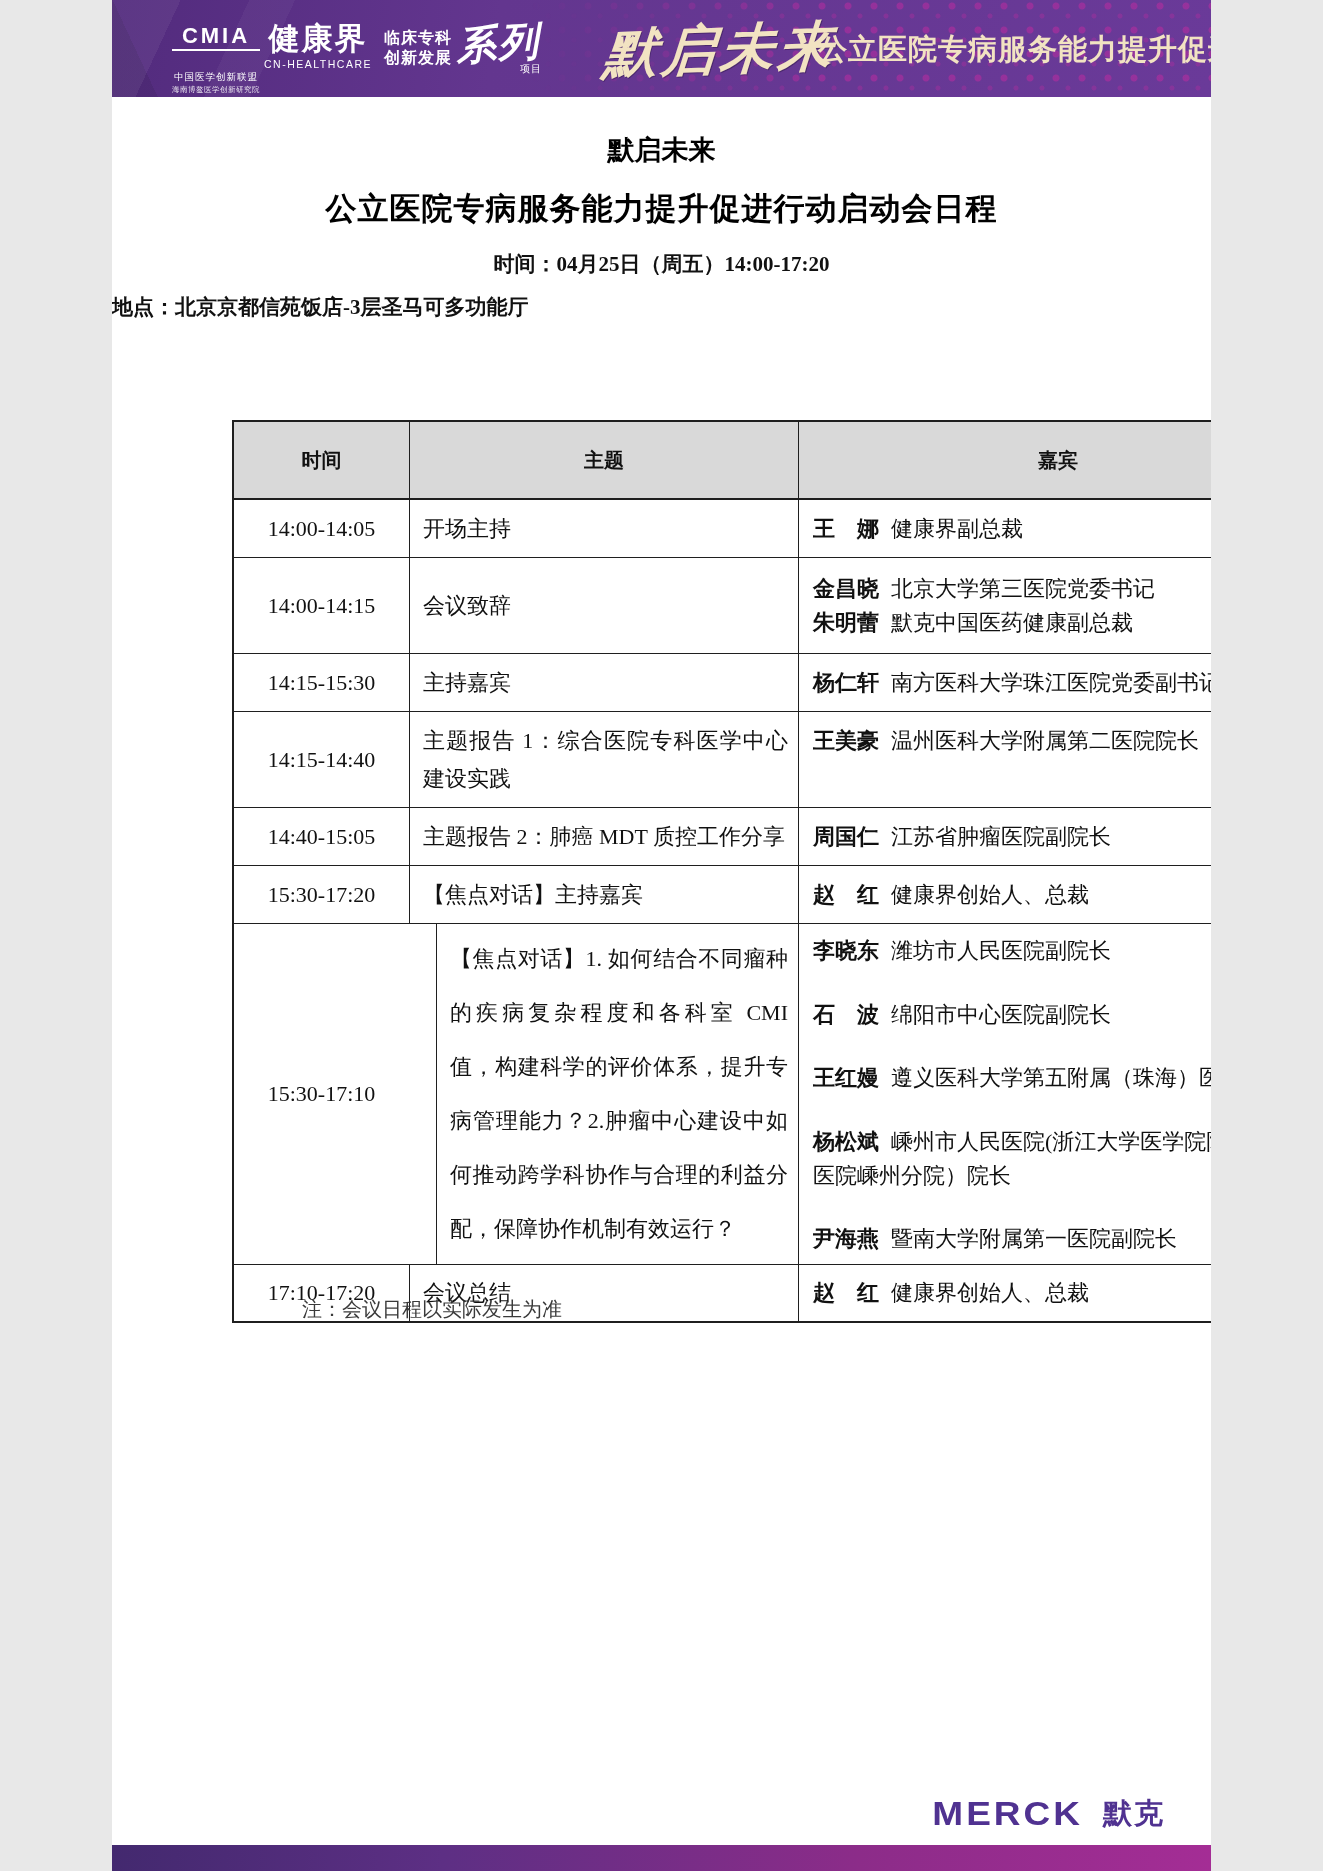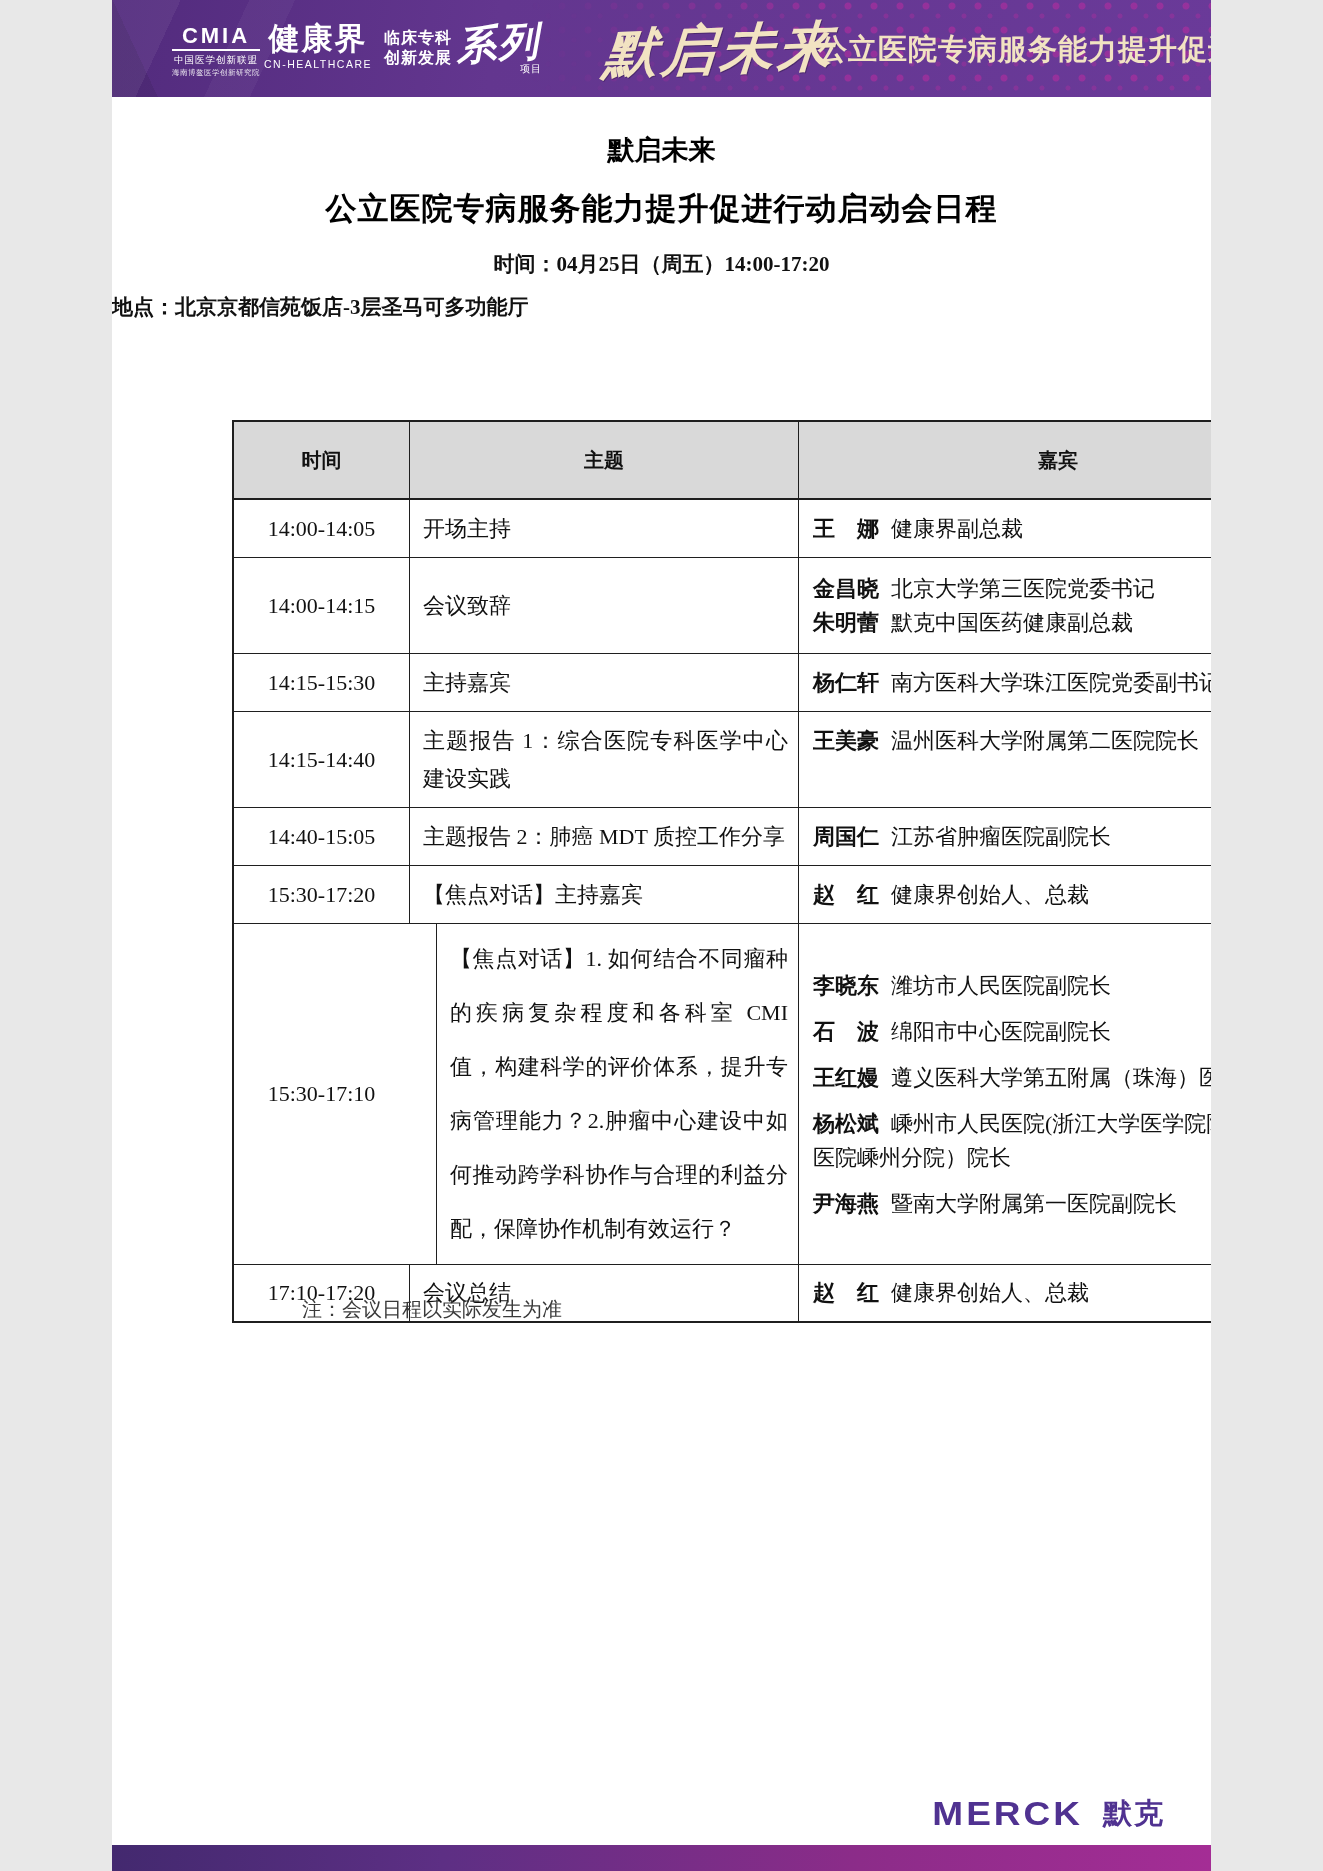--- a/index.html
+++ b/index.html
@@ -36,21 +36,21 @@
     background-image:
       radial-gradient(circle at 6px 6px, rgba(186,44,160,0.55) 3px, transparent 4px),
       radial-gradient(circle at 18px 16px, rgba(186,44,160,0.35) 2px, transparent 3px);
     background-size:26px 24px;
     -webkit-mask-image:linear-gradient(to right,transparent,#000 45%);
     mask-image:linear-gradient(to right,transparent,#000 45%);
   }
   .banner-inner{position:absolute;inset:0;color:#fff;}
   .cmia{position:absolute;left:60px;top:24px;text-align:center;}
   .cmia-logo{font-family:"Liberation Sans",sans-serif;font-weight:700;font-size:22px;letter-spacing:3px;border-bottom:2px solid #fff;padding-bottom:1px;line-height:1.1;}
-  .cmia-sub1{font-size:9.5px;letter-spacing:1px;margin-top:3px;}
+  .cmia-sub1{font-size:9.5px;letter-spacing:1px;margin-top:20px;}
   .cmia-sub2{font-size:7.5px;letter-spacing:.5px;opacity:.85;margin-top:1px;}
   .jkj{position:absolute;left:152px;top:22px;text-align:center;}
   .jkj-name{font-family:"Liberation Sans",sans-serif;font-weight:700;font-size:31px;line-height:1.1;letter-spacing:2px;}
   .jkj-sub{font-family:"Liberation Sans",sans-serif;font-size:10.5px;letter-spacing:1.5px;margin-top:2px;}
   .series{position:absolute;left:272px;top:28px;font-family:Liberation Serif, serif;font-weight:700;font-size:16px;line-height:1.25;letter-spacing:1px;}
   .series-cal{position:absolute;left:344px;top:16px;font-style:italic;font-weight:700;font-size:40px;transform:rotate(-4deg);letter-spacing:2px;}
   .series-proj{position:absolute;left:408px;top:62px;font-size:10px;letter-spacing:1px;}
   .brand-cal{
     position:absolute;left:492px;top:14px;color:var(--cream);
     font-weight:700;font-style:italic;font-size:54px;letter-spacing:4px;
@@ -82,21 +82,21 @@
   .td.topic{padding:8px 10px 8px 13px;line-height:38px;text-align:justify;}
   .td.guests{flex-direction:column;align-items:flex-start;justify-content:center;padding:8px 8px 8px 14px;}
   .guest{line-height:34px;}
   .gname{font-weight:700;margin-right:12px;}
   .h58 .td{min-height:57px;}
   .h95 .td{min-height:95px;}
   .h56 .td{min-height:56px;}
   .row-top .td.guests{justify-content:flex-start;padding-top:12px;}
   .row-dialog .td{min-height:257px;}
   .row-dialog .td.topic{line-height:54px;align-items:center;margin-left:27px;}
-  .row-dialog .td.guests{justify-content:center;padding-top:10px;}
+  .row-dialog .td.guests{justify-content:space-between;padding-top:10px;}
   .row-dialog .guest{margin-bottom:12px;}
   .row-dialog .guest:last-child{margin-bottom:0;}
   
   .note{position:absolute;top:1296px;left:190px;font-size:20px;color:#3a3a3a;}
   .merck{position:absolute;top:1793px;right:46px;display:flex;align-items:center;gap:20px;color:var(--merck-purple);}
   .merck-word{font-family:"Liberation Sans",sans-serif;font-weight:900;font-size:37px;letter-spacing:3px;transform:scaleY(.92);}
   .merck-cn{font-family:"Liberation Sans",sans-serif;font-weight:700;font-size:29px;letter-spacing:2px;}
   .bottom-bar{position:absolute;bottom:0;left:0;width:100%;height:26px;
     background:linear-gradient(to right,var(--bar-left),#5d2f84 30%,#8c2c89 68%,var(--bar-right));}
 </style>

